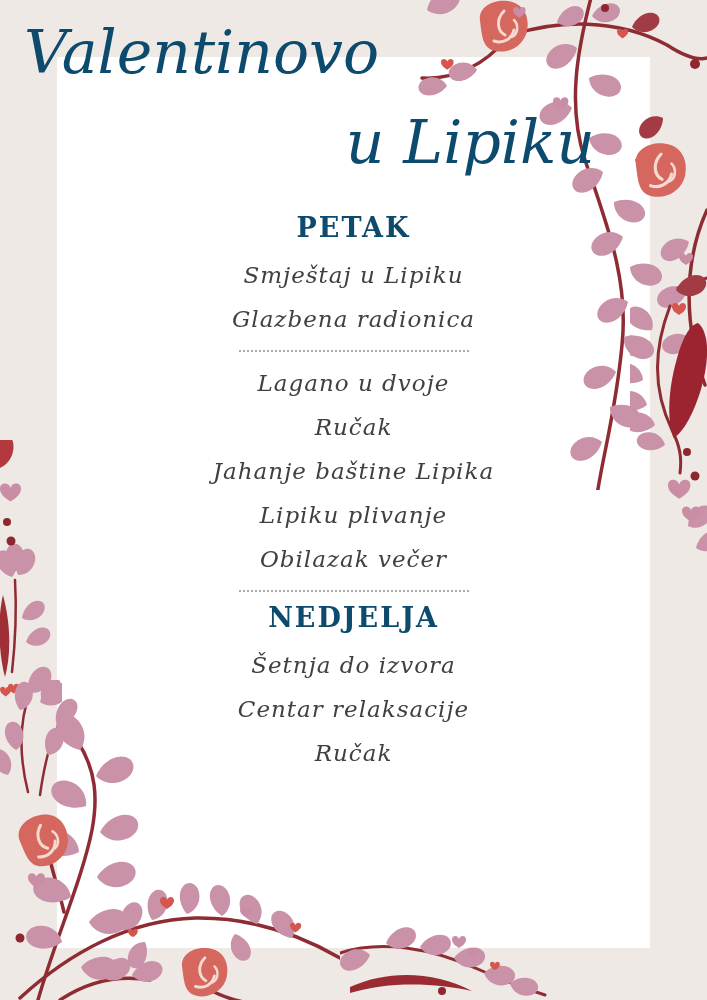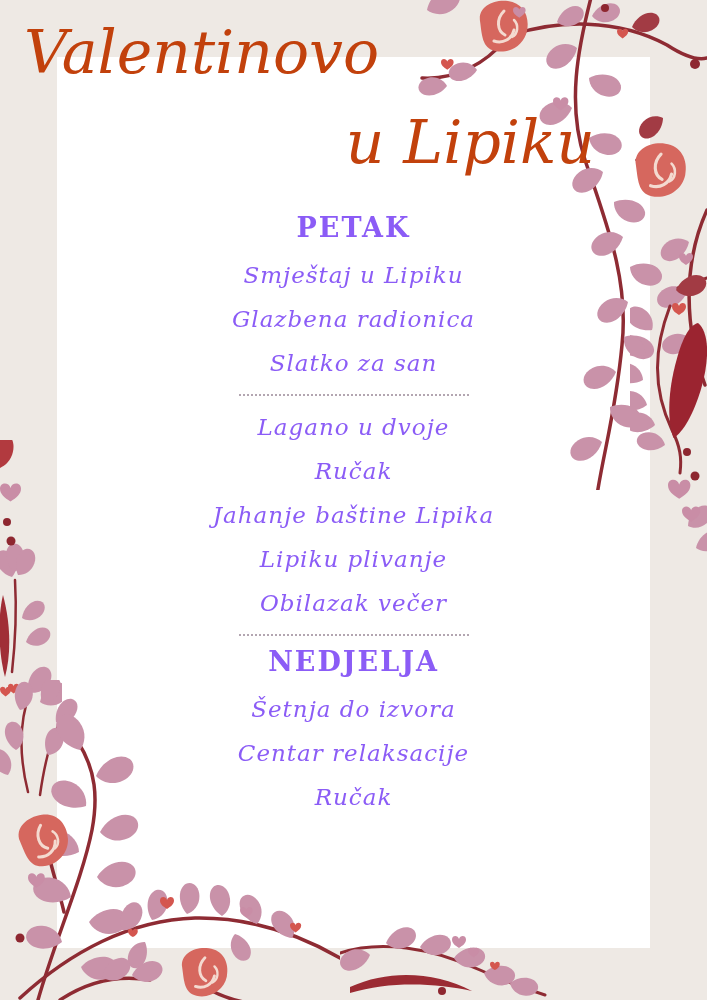--- a/index.html
+++ b/index.html
@@ -10,50 +10,50 @@
   }
   .card{
     position:absolute;left:57px;top:57px;width:593px;height:891px;
     background:#FFFFFF;
   }
   
   .title-line{
     position:absolute;
     font-family:"DejaVu Serif", serif;
     font-style:italic;
-    color:#c2410c;
+    color:#0c4a6e;
     white-space:nowrap;
     line-height:1;
   }
   .title-line.l1{top:22px;left:24px;font-size:60px;}
   .title-line.l2{top:112px;right:112px;font-size:60px;}
   
   .menu{
     position:absolute;top:212px;left:0;width:100%;
     text-align:center;
   }
   .menu h2{
     margin:10px 0 0;
     font-family:"DejaVu Serif", serif;
     font-weight:bold;
     font-size:27px;
     line-height:32px;
     letter-spacing:2px;
-    color:#8b5cf6;
+    color:#0c4a6e;
   }
   .menu section:first-child h2{margin-top:0;}
   .menu ul{
     list-style:none;margin:4px 0 0;padding:0;
   }
   .menu li{
     font-style:italic;
     font-size:23px;
     line-height:26px;
     margin:18px 10px;
-    color:#8b5cf6;
+    color:#404040;
     letter-spacing:1px;
   }
   .divider{
     width:230px;border:none;margin:0 auto;
     border-top:2px dotted #B3A6B1;
     height:0;
   }
   
   .floral{position:absolute;pointer-events:none;}
   #f-top-right{top:0;right:0;width:290px;height:490px;}
@@ -268,21 +268,20 @@
 
 <div class="title-line l1">Valentinovo</div>
 <div class="title-line l2">u Lipiku</div>
 
 <div class="menu">
   <section>
     <h2>PETAK</h2>
     <ul>
       <li>Smještaj u Lipiku</li>
       <li>Glazbena radionica</li>
-      <li>Slatko za san</li>
     </ul>
   </section>
 
   <hr class="divider">
 
   <section>
     <ul>
       <li>Lagano u dvoje</li>
       <li>Ručak</li>
       <li>Jahanje baštine Lipika</li>

